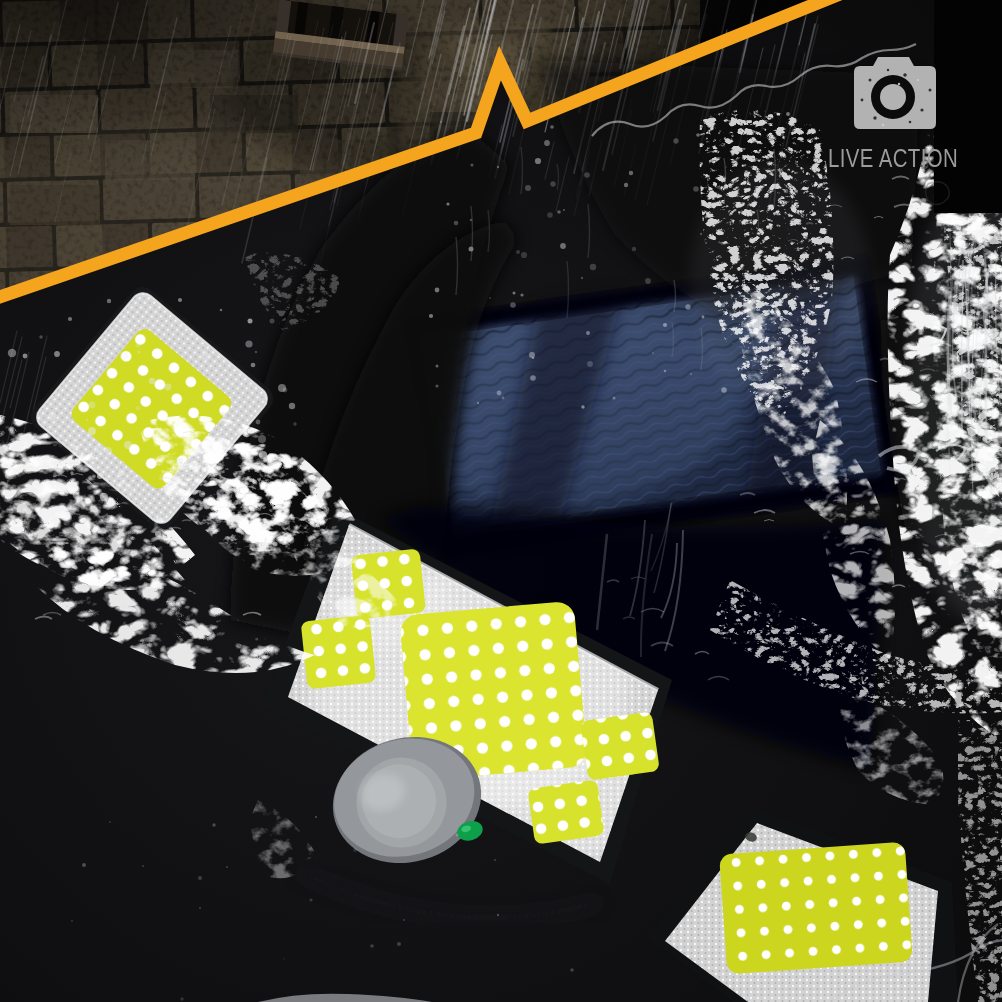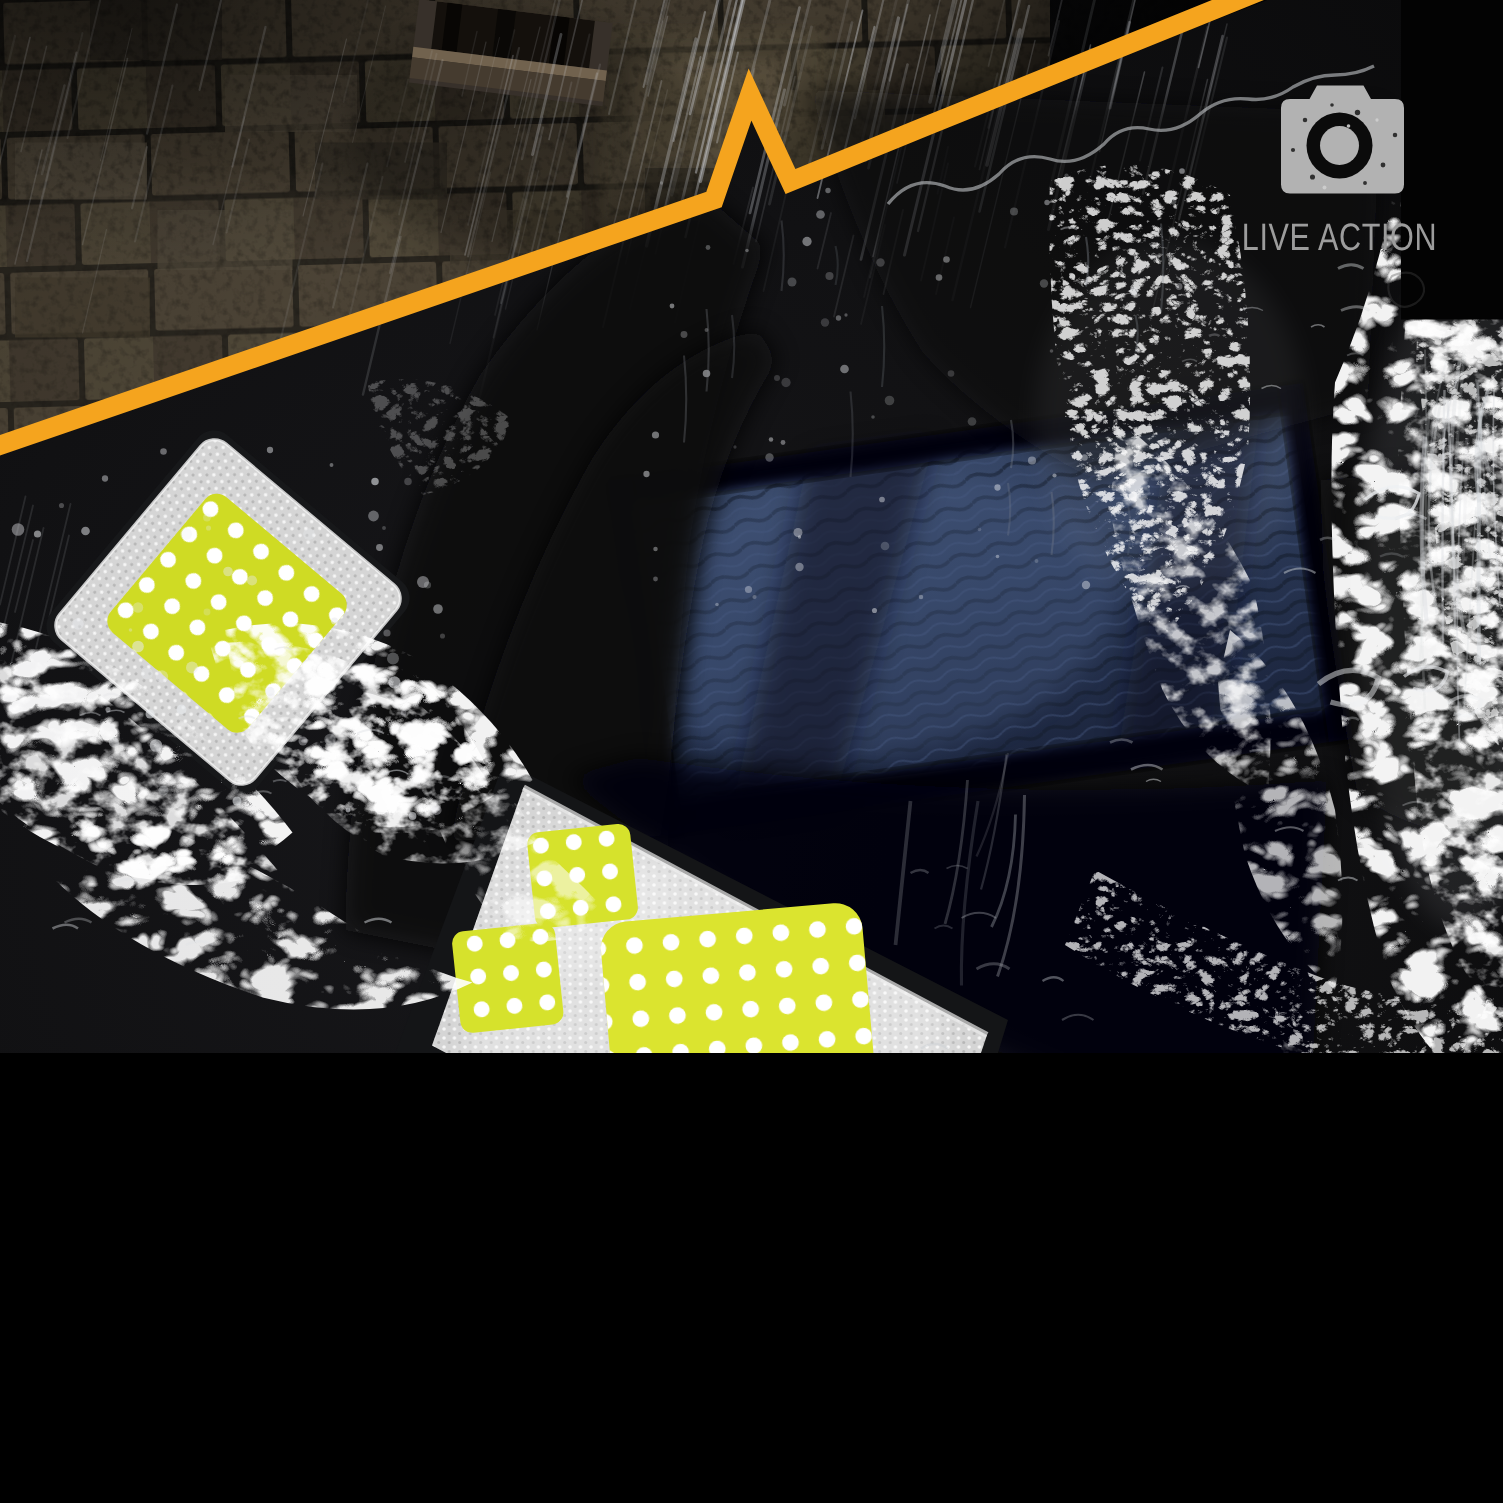--- a/index.html
+++ b/index.html
@@ -1,16 +1,16 @@
 <!DOCTYPE html>
 <html><head>
 <meta charset="utf-8">
 <style>
   html,body{margin:0;padding:0;background:#000;}
-  #stage{position:relative;width:1002px;height:702px;overflow:hidden;background:#f9a8d4;font-family:"Liberation Sans",sans-serif;}
+  #stage{position:relative;width:1002px;height:1002px;overflow:hidden;background:#f9a8d4;font-family:"Liberation Sans",sans-serif;}
   svg{display:block;}
 </style>
 </head>
 <body>
 <div id="stage">
 <svg width="1002" height="1002" viewBox="0 0 1002 1002" xmlns="http://www.w3.org/2000/svg">
 <defs>
   <radialGradient id="bgGlow" cx="0.38" cy="0.55" r="0.85">
     <stop offset="0" stop-color="#17171a"></stop>
     <stop offset="0.5" stop-color="#111113"></stop>

